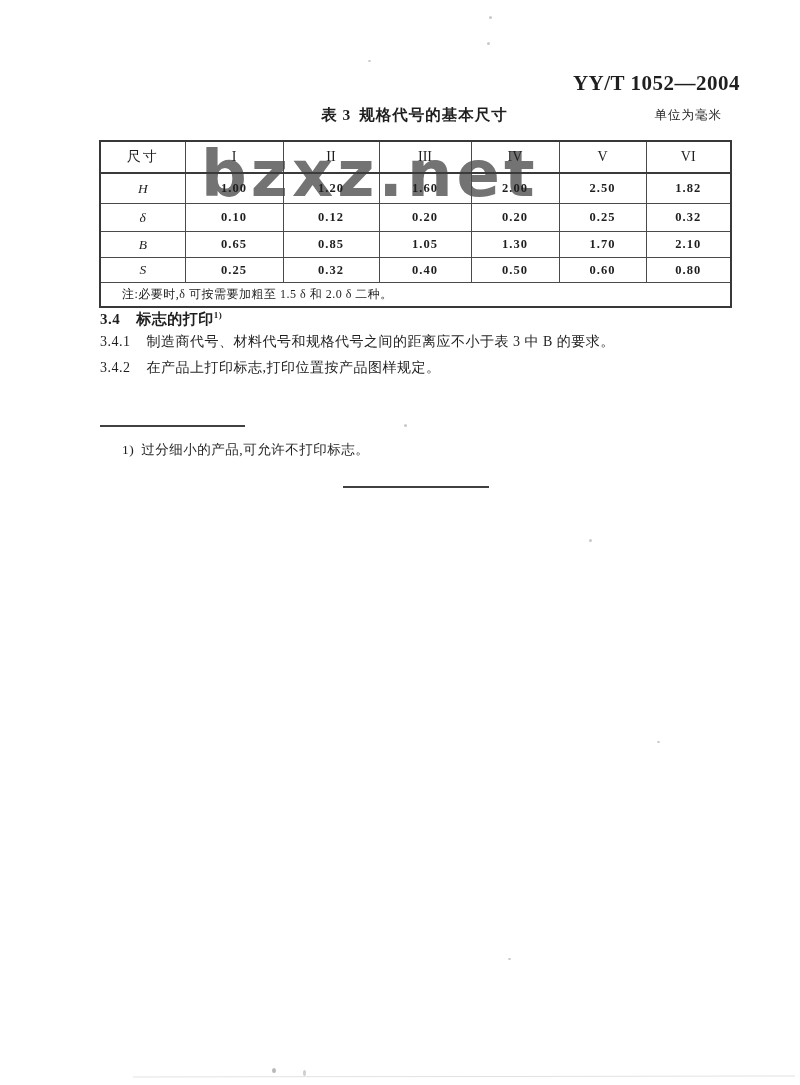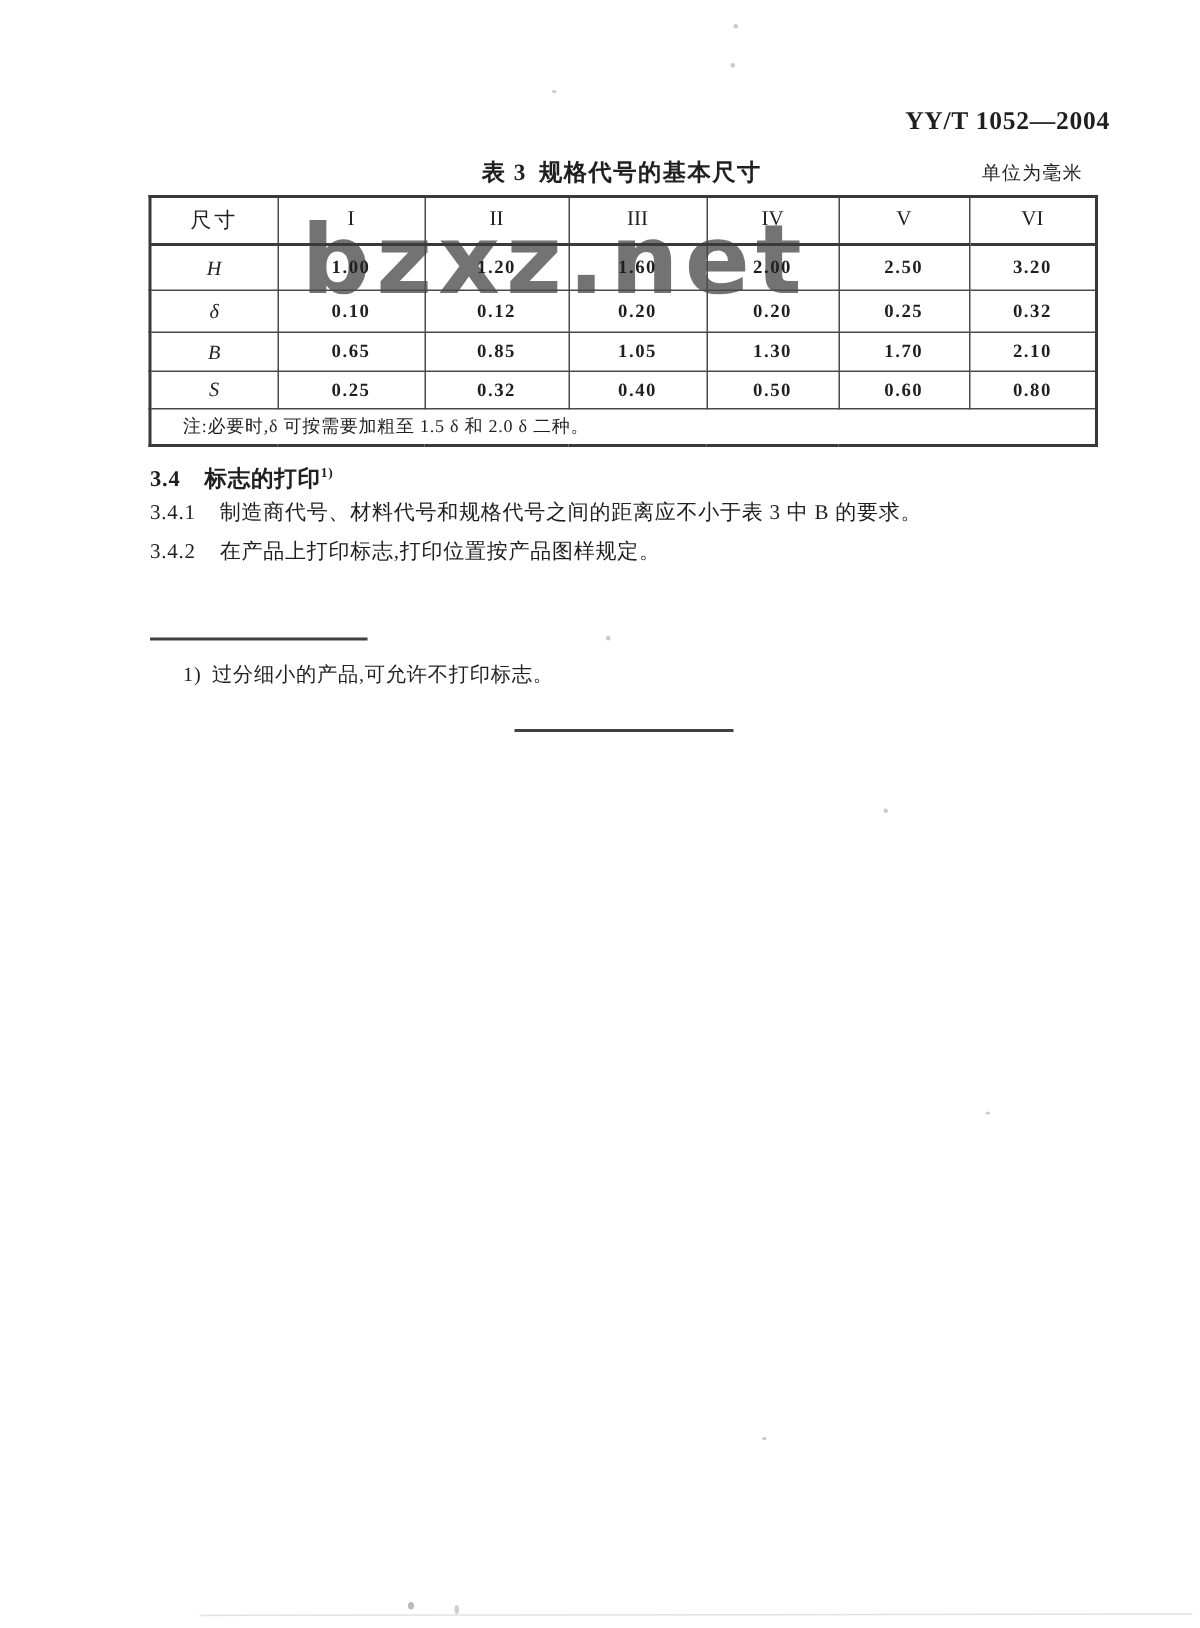--- a/index.html
+++ b/index.html
@@ -14,35 +14,35 @@
   
   .watermark{
     position:absolute;left:201px;top:142px;
     font-family:"DejaVu Sans",sans-serif;
     font-weight:bold;font-size:64px;line-height:64px;
     color:#737373;letter-spacing:4px;
     z-index:1;user-select:none;
   }
   .doc-header{
     position:absolute;top:71px;right:60px;
-    font-weight:bold;font-size:17px;letter-spacing:.5px;
+    font-weight:bold;font-size:21px;letter-spacing:.5px;
     z-index:2;
   }
   .caption-row{
     position:absolute;left:99px;top:105px;width:631px;height:24px;z-index:2;
   }
   .table-caption{
     text-align:center;font-weight:bold;font-size:15.5px;letter-spacing:1px;
   }
   .table-caption .cap-no{margin-right:8px;}
   .unit-note{
     position:absolute;right:8px;top:2px;font-size:12.5px;letter-spacing:1px;
   }
   table.dims{
-    position:absolute;left:99px;top:130px;width:631px;
+    position:absolute;left:99px;top:140px;width:631px;
     border-collapse:collapse;table-layout:fixed;z-index:2;
     background:transparent;
   }
   table.dims td{
     border:1px solid #4a4a4a;
     text-align:center;vertical-align:middle;
     padding:0;background:transparent;
   }
   table.dims{border:2px solid #383838;}
   tr.r-head td{height:30px;font-size:14px;border-bottom:2px solid #3a3a3a;}
@@ -115,21 +115,21 @@
     <td>V</td>
     <td>VI</td>
   </tr>
   <tr class="r-h">
     <td class="dim-label">H</td>
     <td class="num">1.00</td>
     <td class="num">1.20</td>
     <td class="num">1.60</td>
     <td class="num">2.00</td>
     <td class="num">2.50</td>
-    <td class="num">3.20</td>
+    <td class="num">1.82</td>
   </tr>
   <tr class="r-d">
     <td class="dim-label">δ</td>
     <td class="num">0.10</td>
     <td class="num">0.12</td>
     <td class="num">0.20</td>
     <td class="num">0.20</td>
     <td class="num">0.25</td>
     <td class="num">0.32</td>
   </tr>

